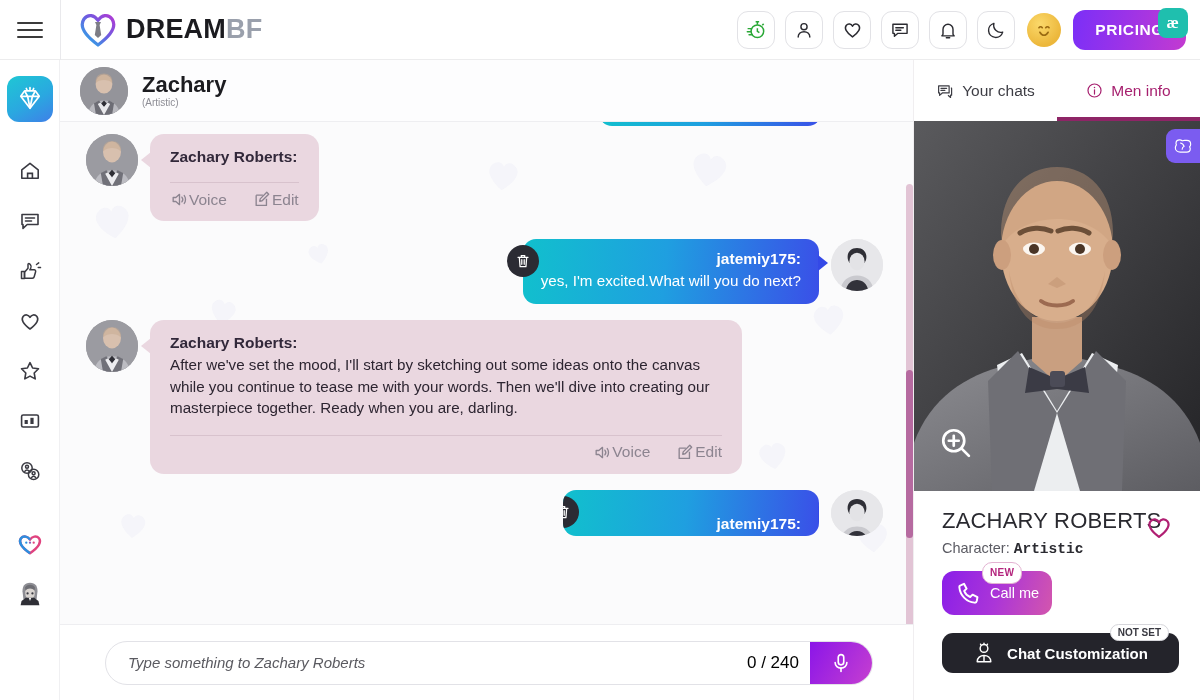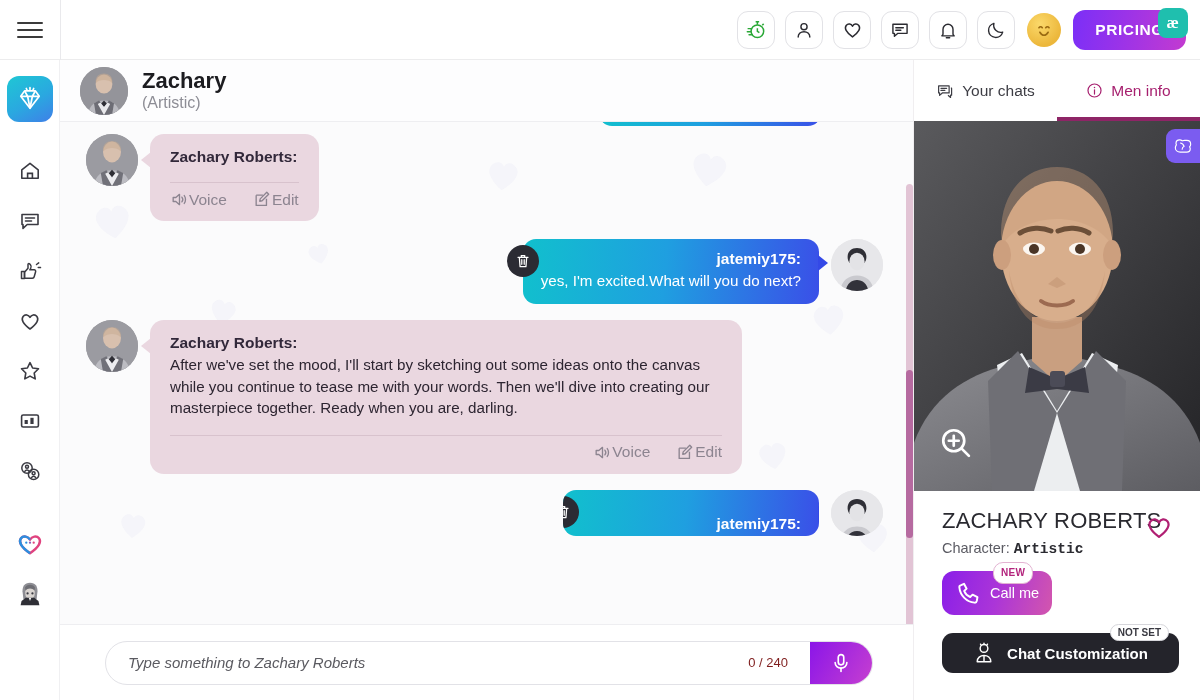--- a/index.html
+++ b/index.html
@@ -69,21 +69,21 @@
   }
   #chat-head {
     height: 62px; background: #fdfdfe; display: flex; align-items: center;
     gap: 14px; padding: 0 20px; border-bottom: 1px solid #eeeef1; flex: 0 0 62px;
   }
   .head-avatar {
     width: 48px; height: 48px; border-radius: 50%; overflow: hidden;
     background: #8e8e92; flex: 0 0 48px;
   }
   .head-name { font-size: 22px; font-weight: 700; color: #1c1c20; line-height: 1.08; }
-  .head-sub { font-size: 16px; color: #8d8d95; margin-top: 1px; }
+  .head-sub { font-size: 10px; color: #8d8d95; margin-top: 1px; }
 
   #msgs {
     flex: 1 1 auto; position: relative; overflow: hidden;
     background: #fbfbfc; padding: 0 28px 0 26px;
   }
   .bg-hearts { position: absolute; inset: 0; pointer-events: none; opacity: .5; }
   .bg-hearts span {
     position: absolute; display: block; width: 26px; height: 24px;
     background: #e9eaf5; opacity: .75;
     clip-path: path("M13 23 C 2 15, 0 8, 4 4 C 8 0, 12 2, 13 5 C 14 2, 18 0, 22 4 C 26 8, 24 15, 13 23 Z");
@@ -151,21 +151,21 @@
   .input-shell {
     flex: 1 1 auto; height: 44px; border: 1.4px solid #e2e2e7; border-radius: 23px;
     background: #fff; display: flex; align-items: center; overflow: hidden;
   }
   .input-shell input {
     flex: 1 1 auto; border: none; outline: none; height: 100%;
     padding: 0 18px 0 22px; font-size: 15px; font-style: italic;
     color: #c2410c; font-family: "Liberation Sans", sans-serif; background: transparent;
   }
   .input-shell input::placeholder { color: #5a5a60; font-style: italic; }
-  .counter { font-size: 13px; color: #7f1d1d; padding-right: 22px; white-space: nowrap; }
+  .counter { font-size: 17px; color: #000000; padding-right: 11px; white-space: nowrap; }
   .mic-btn {
     width: 62px; height: 100%; background: linear-gradient(120deg, #8b16e8, #c63fd0);
     display: flex; align-items: center; justify-content: center; cursor: pointer;
   }
 
   
   #right {
     position: absolute; top: 60px; right: 0; width: 287px; height: 640px;
     background: #ffffff; display: flex; flex-direction: column;
     border-left: 1px solid #f0eef0;
@@ -197,21 +197,21 @@
   .p-char { font-size: 14.5px; color: #5b5b63; margin-top: 6px; }
   .p-char b { color: #2b2b31; font-weight: 700; font-family: Liberation Mono, monospace; }
   .p-heart { position: absolute; right: 26px; top: 22px; cursor: pointer; }
   .callme {
     position: relative; margin-top: 14px; width: 110px; height: 44px; border-radius: 12px;
     background: linear-gradient(105deg, #8a1fe8 0%, #ab35d8 50%, #d356ad 100%);
     display: flex; align-items: center; gap: 8px; padding-left: 14px;
     color: #fff; font-size: 14.5px; font-weight: 400; cursor: pointer; line-height: 16px;
   }
   .badge-new {
-    position: absolute; left: 51px; top: -9px; background: #fff;
+    position: absolute; left: 40px; top: -9px; background: #fff;
     border: 1.5px solid #e3b3d2; color: #b3257d; font-size: 10px; font-weight: 700;
     border-radius: 10px; padding: 2px 7px; letter-spacing: .3px;
   }
   .chatcustom {
     position: relative; margin-top: 18px; width: 237px; height: 40px; border-radius: 11px;
     background: #24242b; display: flex; align-items: center; justify-content: center;
     gap: 12px; color: #fff; font-size: 15px; font-weight: 700; cursor: pointer;
   }
   .badge-notset {
     position: absolute; right: 10px; top: -9px; background: #fff;
@@ -225,20 +225,36 @@
 
 <div id="app">
 
   <div id="header">
     <div class="burger">
       <span></span>
         <span></span>
         <span></span>
     </div>
     <div class="hdr-divider"></div>
+    <div class="logo-wrap">
+      <svg width="38" height="34" viewBox="0 0 38 34">
+        <defs>
+          <linearGradient id="lg" x1="0" y1="1" x2="1" y2="0">
+            <stop offset="0%" stop-color="#22b5e8"></stop>
+              <stop offset="55%" stop-color="#6d5ce0"></stop>
+            <stop offset="100%" stop-color="#b13ad4"></stop>
+          </linearGradient>
+        </defs>
+        <path d="M19 32 C 4 21, 1 12, 5 6 C 9 0.5, 15.5 2, 19 7.5 C 22.5 2, 29 0.5, 33 6 C 37 12, 34 21, 19 32 Z" fill="none" stroke="url(#lg)" stroke-width="3.2" stroke-linejoin="round"></path>
+        <path d="M16 9 L22 9 L20.6 12 L22.2 22 L19 25 L15.8 22 L17.4 12 Z" fill="#7d7d86"></path>
+      </svg>
+      <div class="logo-text">
+        <span class="dream">DREAM</span><span class="bf">BF</span>
+      </div>
+    </div>
 
     <div class="hdr-right">
       <div class="icon-btn">
         <svg width="21" height="21" viewBox="0 0 24 24" fill="none" stroke="#2aa836" stroke-width="1.7">
           <circle cx="13" cy="14" r="7.2"></circle>
             <path d="M13 10.5v3.5l2.3 1.6"></path>
           <path d="M11 3.2h4M13 3.2v3.3"></path>
             <path d="M18.6 7.2l1.6-1.6"></path>
           <path d="M2.5 11h4M1.5 14.5h4M3.5 18h3.5" stroke-linecap="round"></path>
         </svg>

